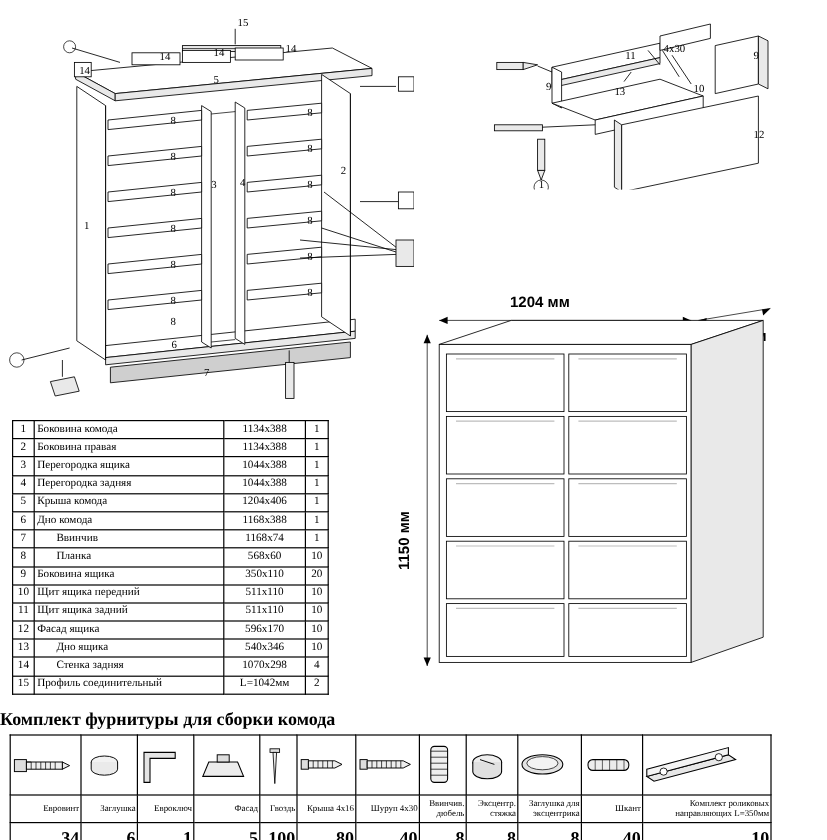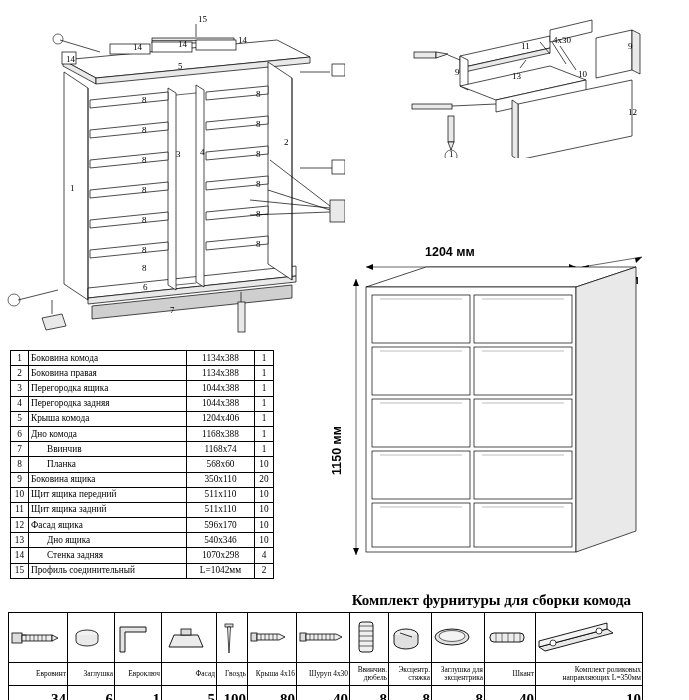--- a/index.html
+++ b/index.html
@@ -49,21 +49,21 @@
     margin-top:26px;
   }
   .dim-left{
     position:absolute;font-weight:bold;font-size:12.5px;
     font-family:"Liberation Sans", sans-serif;
     transform:rotate(-90deg);transform-origin:left top;
   }
 
   
   .hw-title{
-    position:absolute;left:0;top:592px;width:631px;text-align:right;
+    position:absolute;left:0;top:592px;width:631px;text-align:left;
     font-size:15px;font-weight:bold;font-family:"Liberation Serif", serif;
   }
   .hw-table{
     position:absolute;left:8px;top:612px;
     border-collapse:collapse;
     font-family:"Liberation Serif", serif;
   }
   .hw-table td{border:1px solid #000000;text-align:right;vertical-align:middle;}
   .hw-pic{height:47px;}
   .hw-name{height:22px;font-size:7.4px;line-height:8px;padding:0 1px;}

